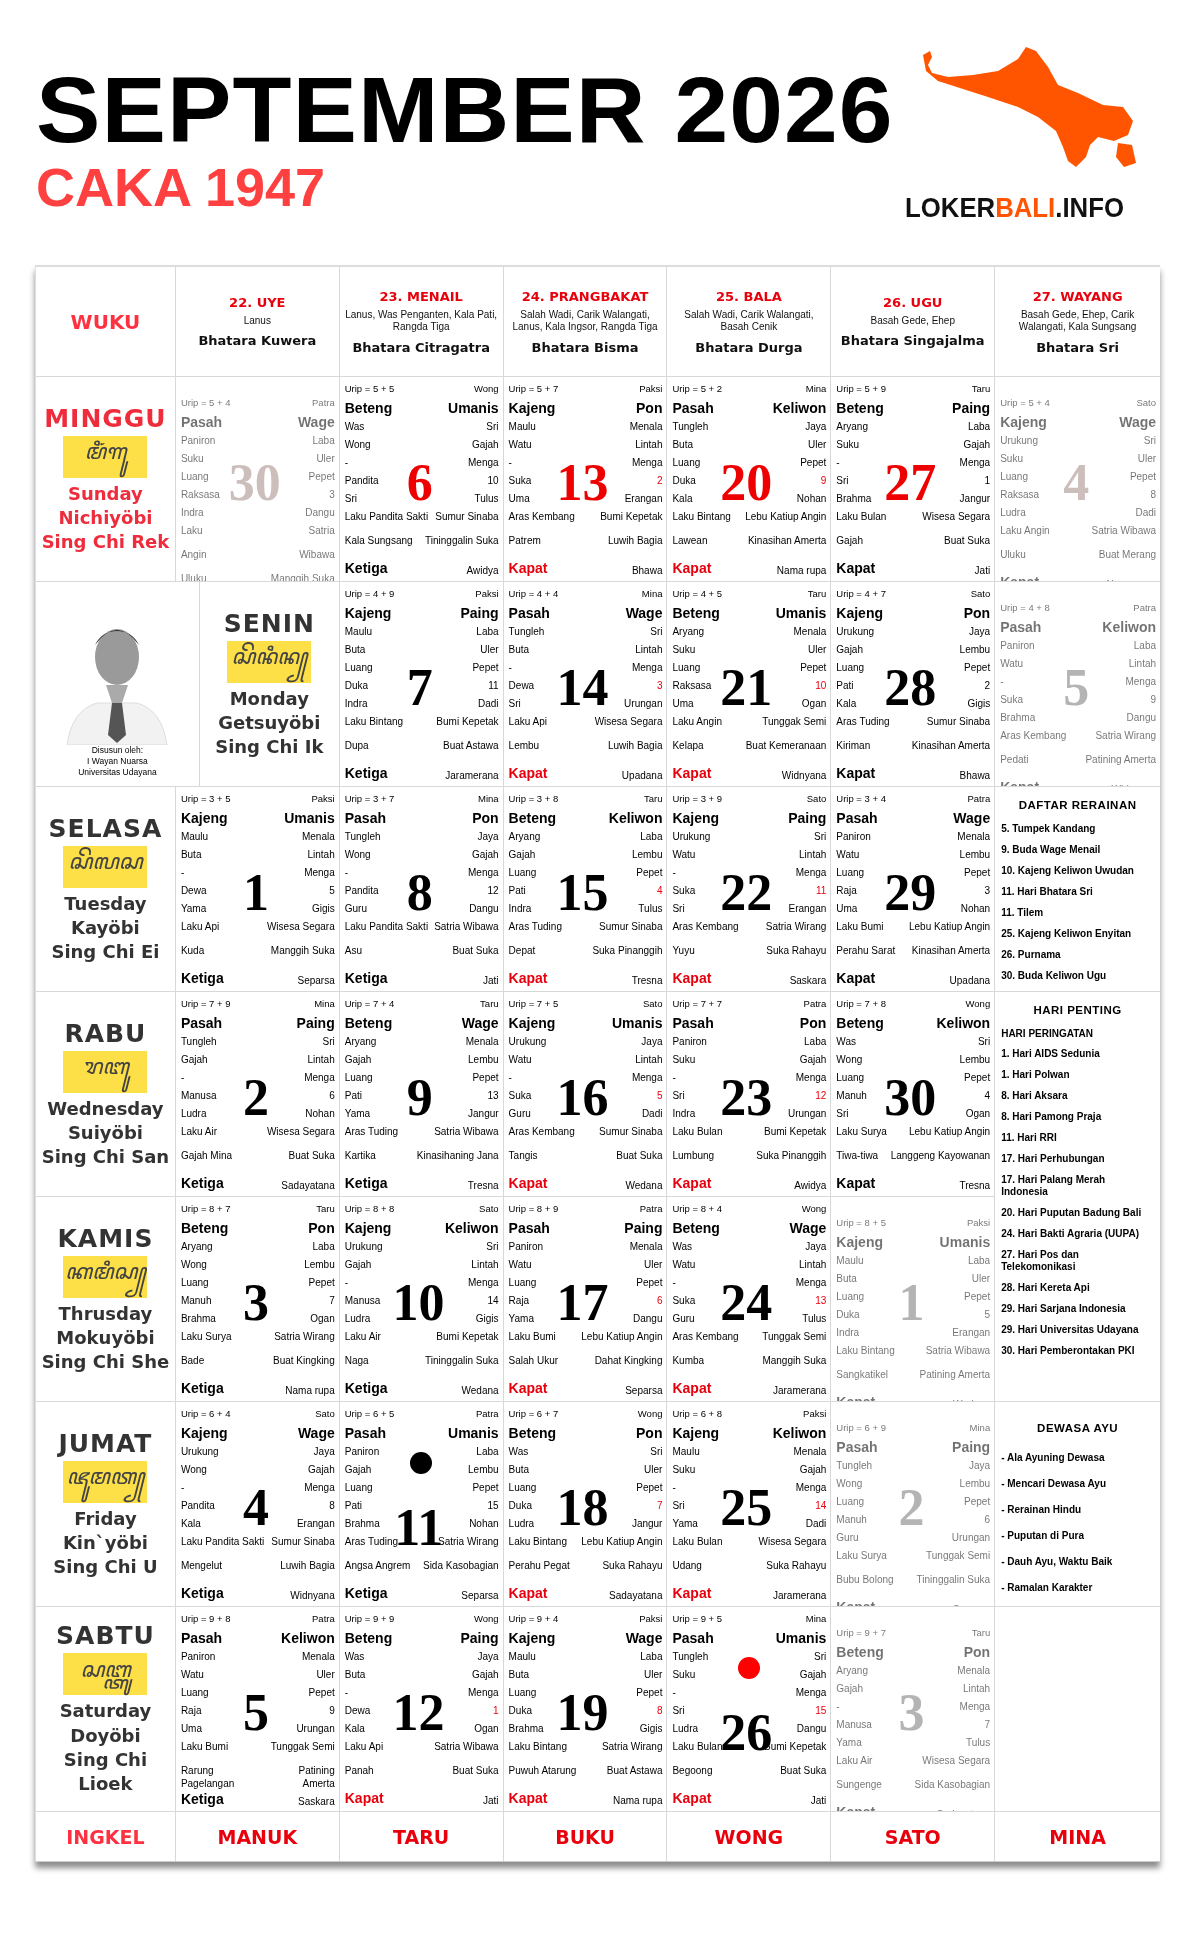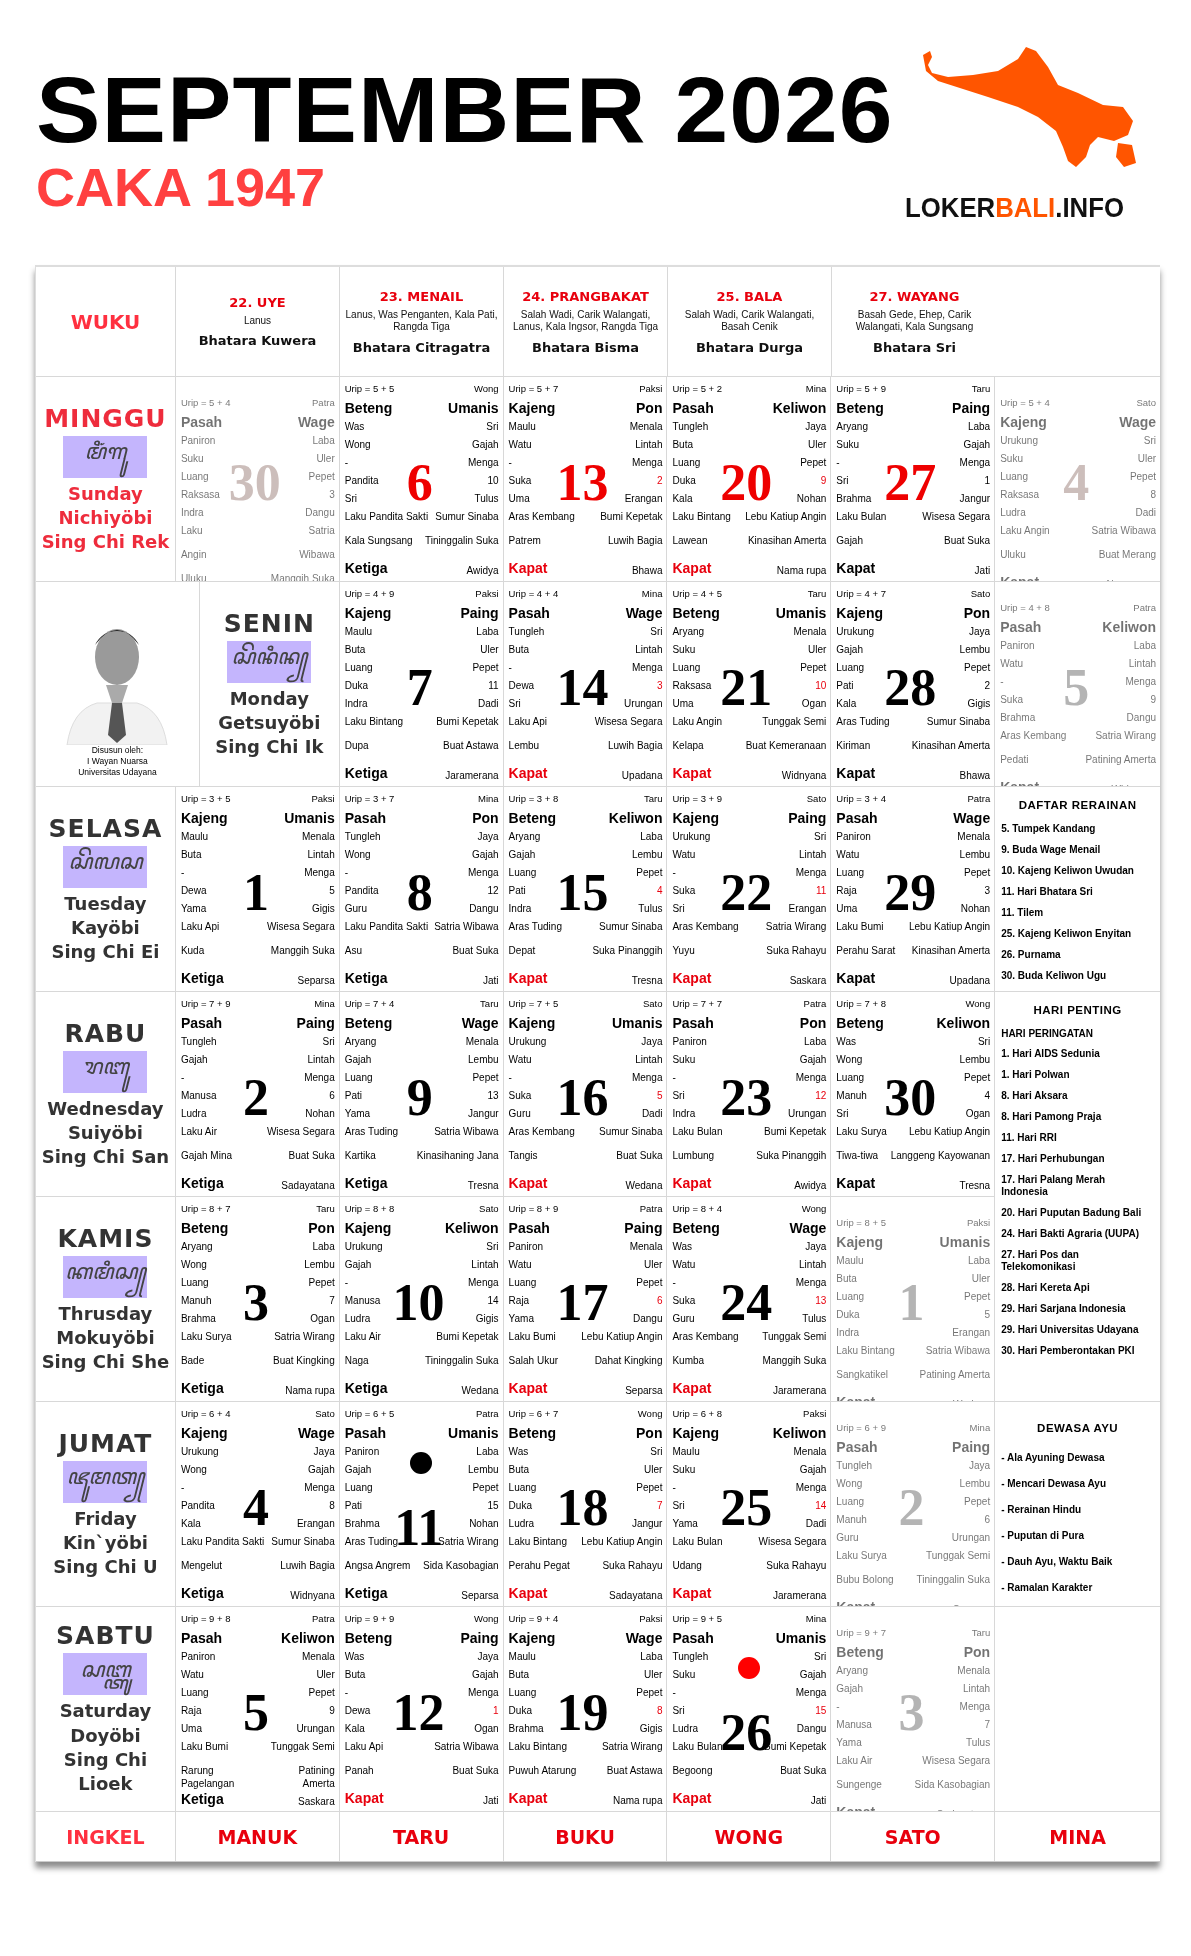--- a/index.html
+++ b/index.html
@@ -23,21 +23,21 @@
   .c.day:last-child { width: 165px; border-right: none; }
 
   .wuku-lab { display: flex; align-items: center; justify-content: center; height: 100%; color: #ff3040; font-weight: 700; font-size: 20px; font-family: "DejaVu Sans", sans-serif; }
   .wk { display: flex; flex-direction: column; align-items: center; justify-content: center; height: 100%; text-align: center; padding: 0 3px; }
   .wk .nm { color: #e8000d; font-weight: 700; font-size: 13px; margin-bottom: 5px; }
   .wk .ds { font-size: 10px; line-height: 1.25; color: #111; margin-bottom: 6px; font-family: "Liberation Sans", sans-serif; }
   .wk .bt { font-size: 13px; font-weight: 600; color: #111; }
 
   .dl { display: flex; flex-direction: column; align-items: center; justify-content: center; height: 100%; text-align: center; font-weight: 700; }
   .dl .dn { font-size: 25px; font-family: "DejaVu Sans", sans-serif; letter-spacing: 1px; color: #333; }
-  .dl .script { background: #c4b5fd; width: 84px; height: 42px; margin: 3px 0 4px; display: flex; align-items: center; justify-content: center; font-family: "DejaVu Serif", serif; font-size: 22px; color: #444; font-weight: 400; font-style: italic; }
+  .dl .script { background: #fde047; width: 84px; height: 42px; margin: 3px 0 4px; display: flex; align-items: center; justify-content: center; font-family: "DejaVu Serif", serif; font-size: 22px; color: #444; font-weight: 400; font-style: italic; }
   .dl .l2 { font-size: 18px; color: #333; line-height: 1.35; }
   .dl.red .dn, .dl.red .l2 { color: #ee2c3c; }
 
   .cell { padding: 6px 4px 0 5px; height: 100%; position: relative; font-family: "Liberation Sans", sans-serif; }
   .cell.faded { opacity: 0.55; padding-top: 20px; }
   .ln { display: flex; justify-content: space-between; font-size: 10px; line-height: 1.25; min-height: 18px; align-items: flex-start; position: relative; z-index: 2; }
   .ln span:last-child { text-align: right; }
   .ln.big { font-size: 14px; min-height: 21px; font-weight: 600; gap: 13px; }
   .ln.urip { font-size: 9.5px; min-height: 17px; }
   .ln .red { color: #e8000d; }
@@ -102,20 +102,27 @@
       </div>
     <div class="c day">
         <div class="wk">
           <div class="nm">25. BALA</div>
           <div class="ds">Salah Wadi, Carik Walangati, Basah Cenik</div>
           <div class="bt">Bhatara Durga</div>
         </div>
       </div>
     <div class="c day">
         <div class="wk">
+          <div class="nm">26. UGU</div>
+          <div class="ds">Basah Gede, Ehep</div>
+          <div class="bt">Bhatara Singajalma</div>
+        </div>
+      </div>
+    <div class="c day">
+        <div class="wk">
           <div class="nm">27. WAYANG</div>
           <div class="ds">Basah Gede, Ehep, Carik Walangati, Kala Sungsang</div>
           <div class="bt">Bhatara Sri</div>
         </div>
       </div>
   </div>
   <div id="body-rows">
       <div class="row body">
         <div class="c lab">
           <div class="dl red">

